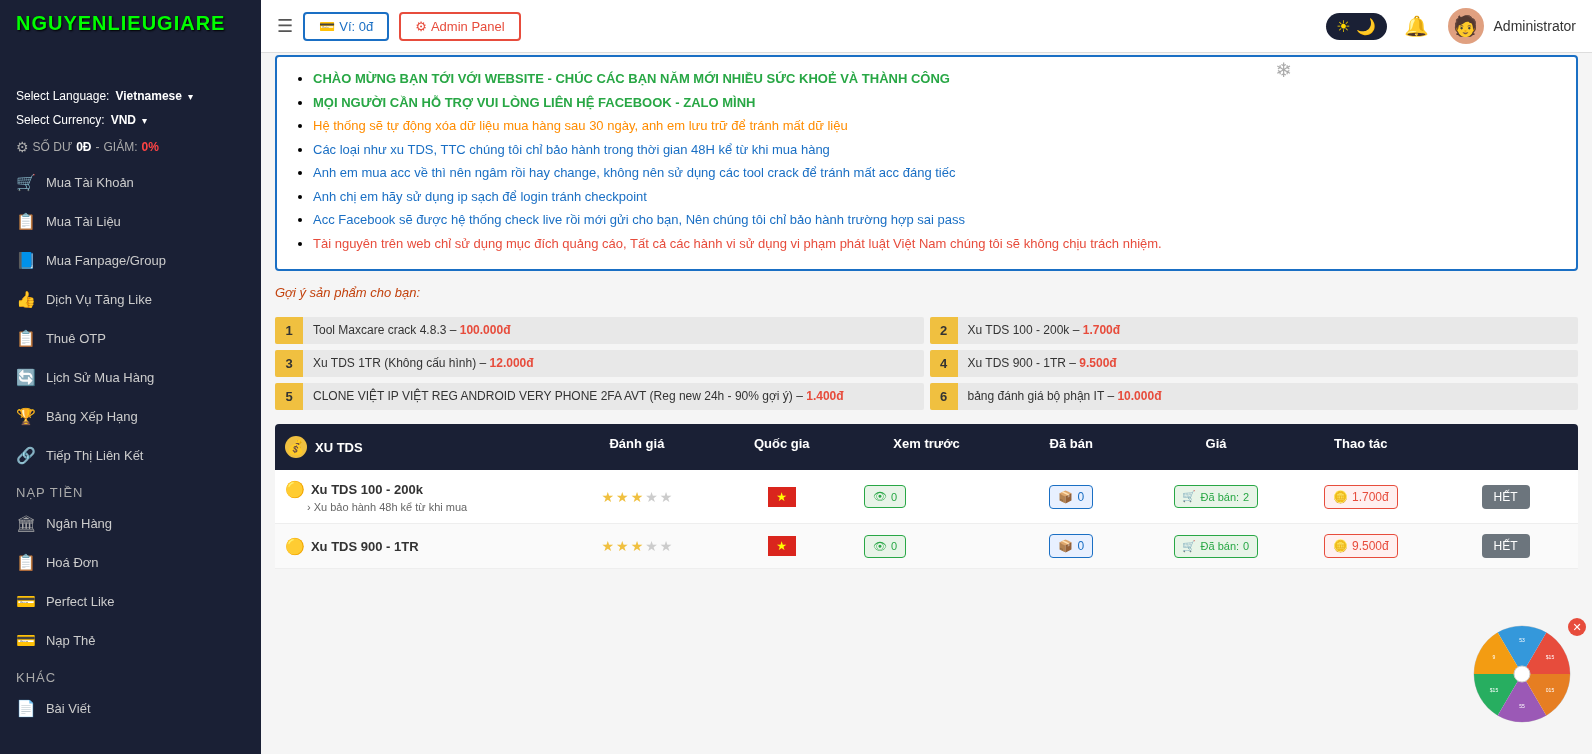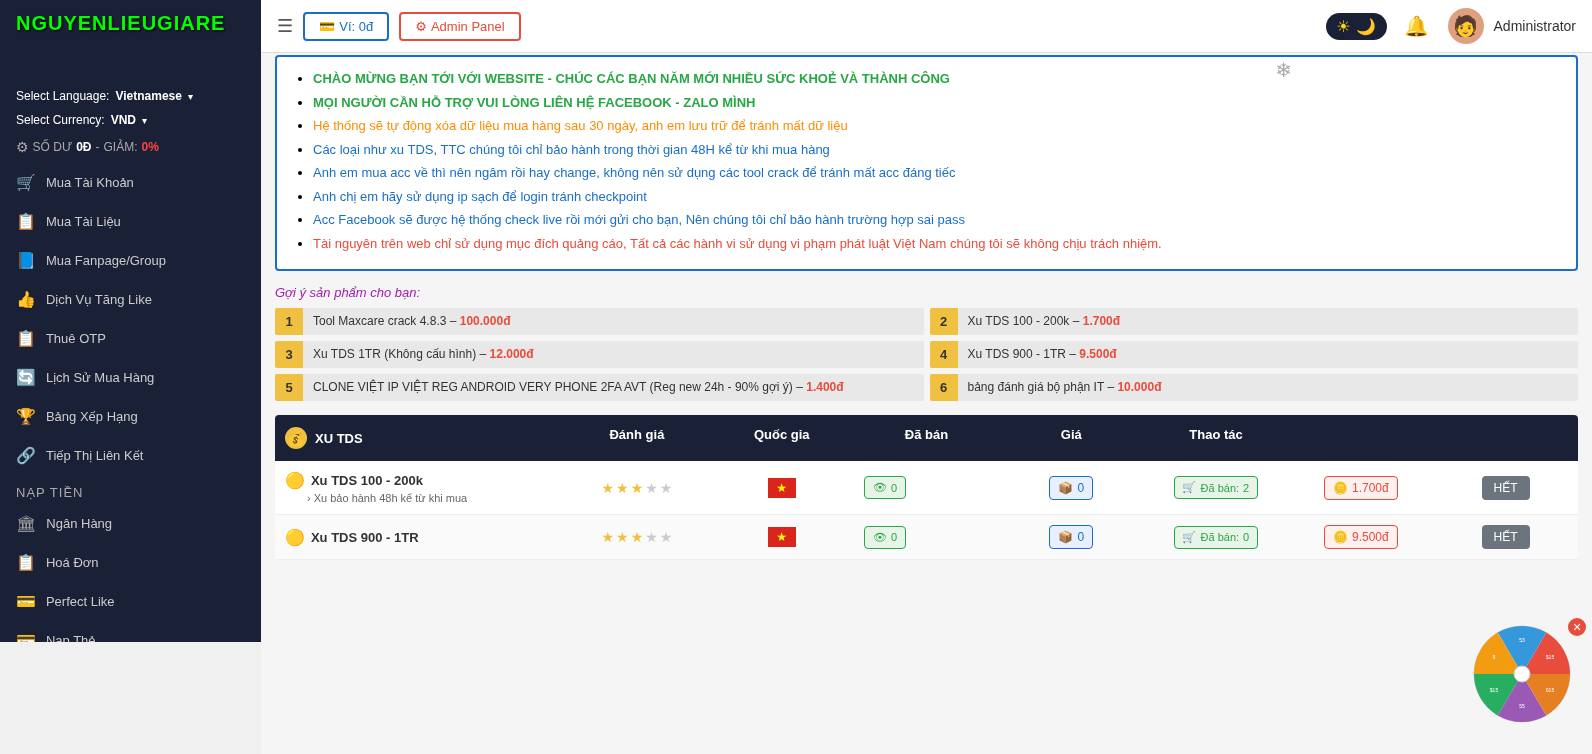--- a/index.html
+++ b/index.html
@@ -6,21 +6,21 @@
     body { font-family: Arial, sans-serif; font-size: 13px; background: #f0f0f0; display: flex; height: 754px; overflow: hidden; }
 
     
     #sidebar {
       width: 261px;
       min-width: 261px;
       background: #1a2035;
       color: #fff;
       display: flex;
       flex-direction: column;
-      height: 642px;
+      height: 754px;
       overflow-y: auto;
     }
     #sidebar .logo {
       padding: 12px 16px;
       background: #1a2035;
     }
     #sidebar .logo span {
       font-size: 20px;
       font-weight: 900;
       color: #00ff00;
@@ -157,22 +157,22 @@
     .notice-orange { color: #ff8c00; }
     .notice-blue { color: #1a6fc4; }
     .notice-red { color: #e74c3c; }
 
     
     .suggestions {
       margin: 14px 14px 0 14px;
     }
     .suggestions .title {
       font-style: italic;
-      color: #a21caf;
-      margin-bottom: 8px;
+      color: #c2410c;
+      margin-bottom: 17px;
       font-size: 13px;
     }
     .suggestions-grid {
       display: grid;
       grid-template-columns: 1fr 1fr;
       gap: 6px;
     }
     .suggestion-row {
       display: flex;
       align-items: flex-start;
@@ -537,20 +537,21 @@
   </div>
 
   <div class="table-section">
     <div class="table-header-row">
       <div class="th">
         <div class="th-xu-icon">💰</div>
         <span>XU TDS</span>
       </div>
       <div class="th">Đánh giá</div>
       <div class="th">Quốc gia</div>
+      <div class="th">Xem trước</div>
       <div class="th">Đã bán</div>
       <div class="th">Giá</div>
       <div class="th">Thao tác</div>
     </div>
     <div class="table-body">
 
       <div class="table-row">
         <div class="td">
           <div class="product-name-cell">
             <div class="name">

